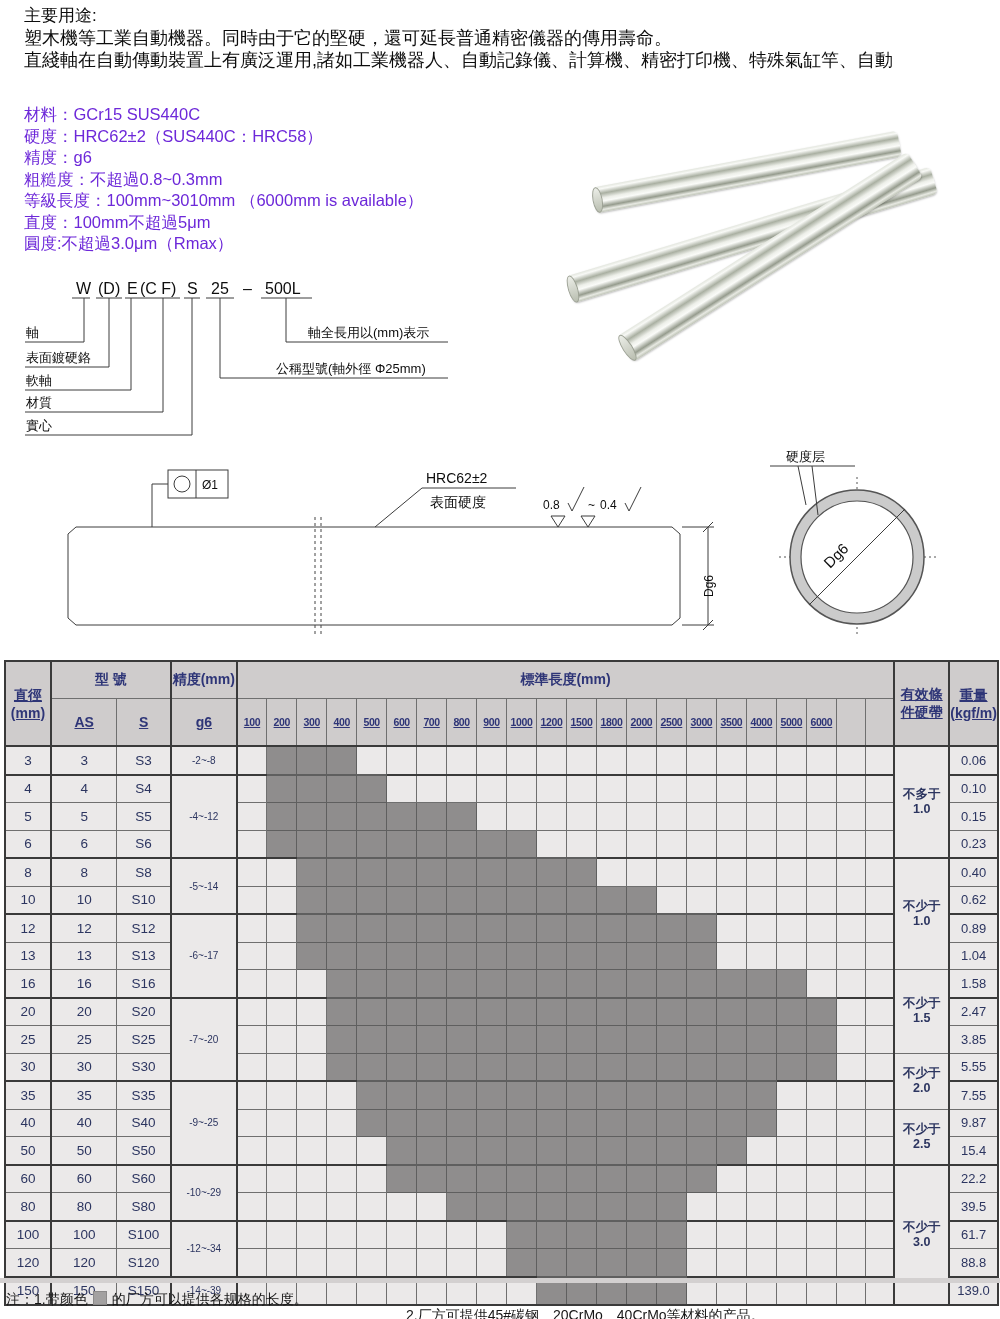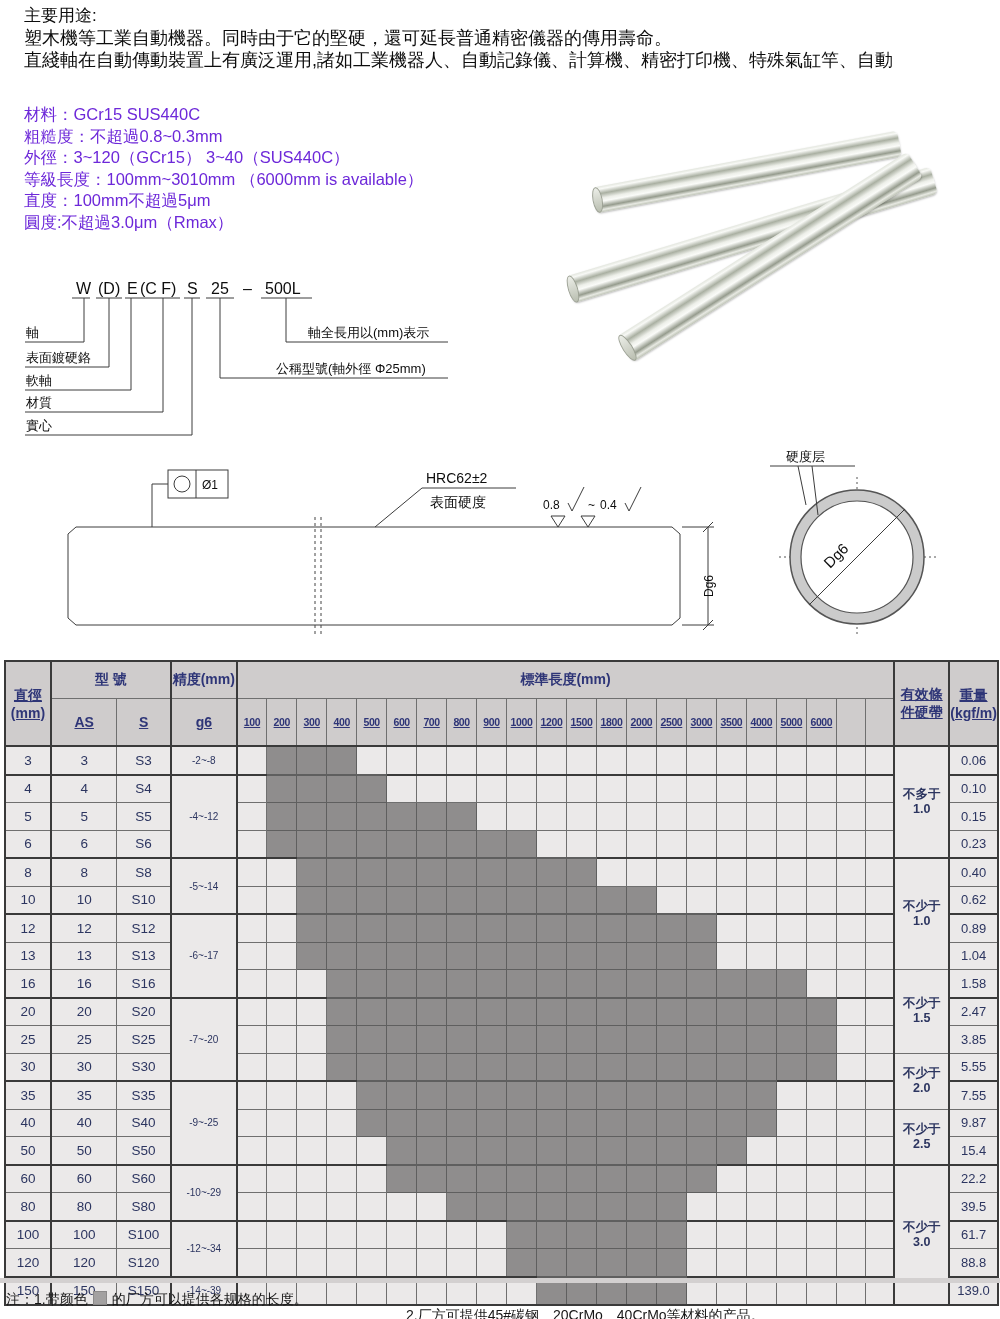--- a/index.html
+++ b/index.html
@@ -71,22 +71,23 @@
 <body>
 
 <div id="intro" class="abs">
   <div class="t">主要用途:</div>
   <div>塑木機等工業自動機器。同時由于它的堅硬，還可延長普通精密儀器的傳用壽命。</div>
   <div>直綫軸在自動傳動裝置上有廣泛運用,諸如工業機器人、自動記錄儀、計算機、精密打印機、特殊氣缸竿、自動</div>
 </div>
 
 <div id="specs" class="abs">
   <div>材料：GCr15  SUS440C</div>
+  <div>硬度：HRC62±2（SUS440C：HRC58）</div>
+  <div>精度：g6</div>
   <div>粗糙度：不超過0.8~0.3mm</div>
-  <div>外徑：3~120（GCr15）  3~40（SUS440C）</div>
   <div>等級長度：100mm~3010mm （6000mm is available）</div>
   <div>直度：100mm不超過5μm</div>
   <div>圓度:不超過3.0μm（Rmax）</div>
 </div>
 
 <div id="photo" class="abs">
   <div id="bar-a" class="bar"></div>
   <div id="bar-b" class="bar"></div>
   <div id="bar-c" class="bar"></div>
 </div>

